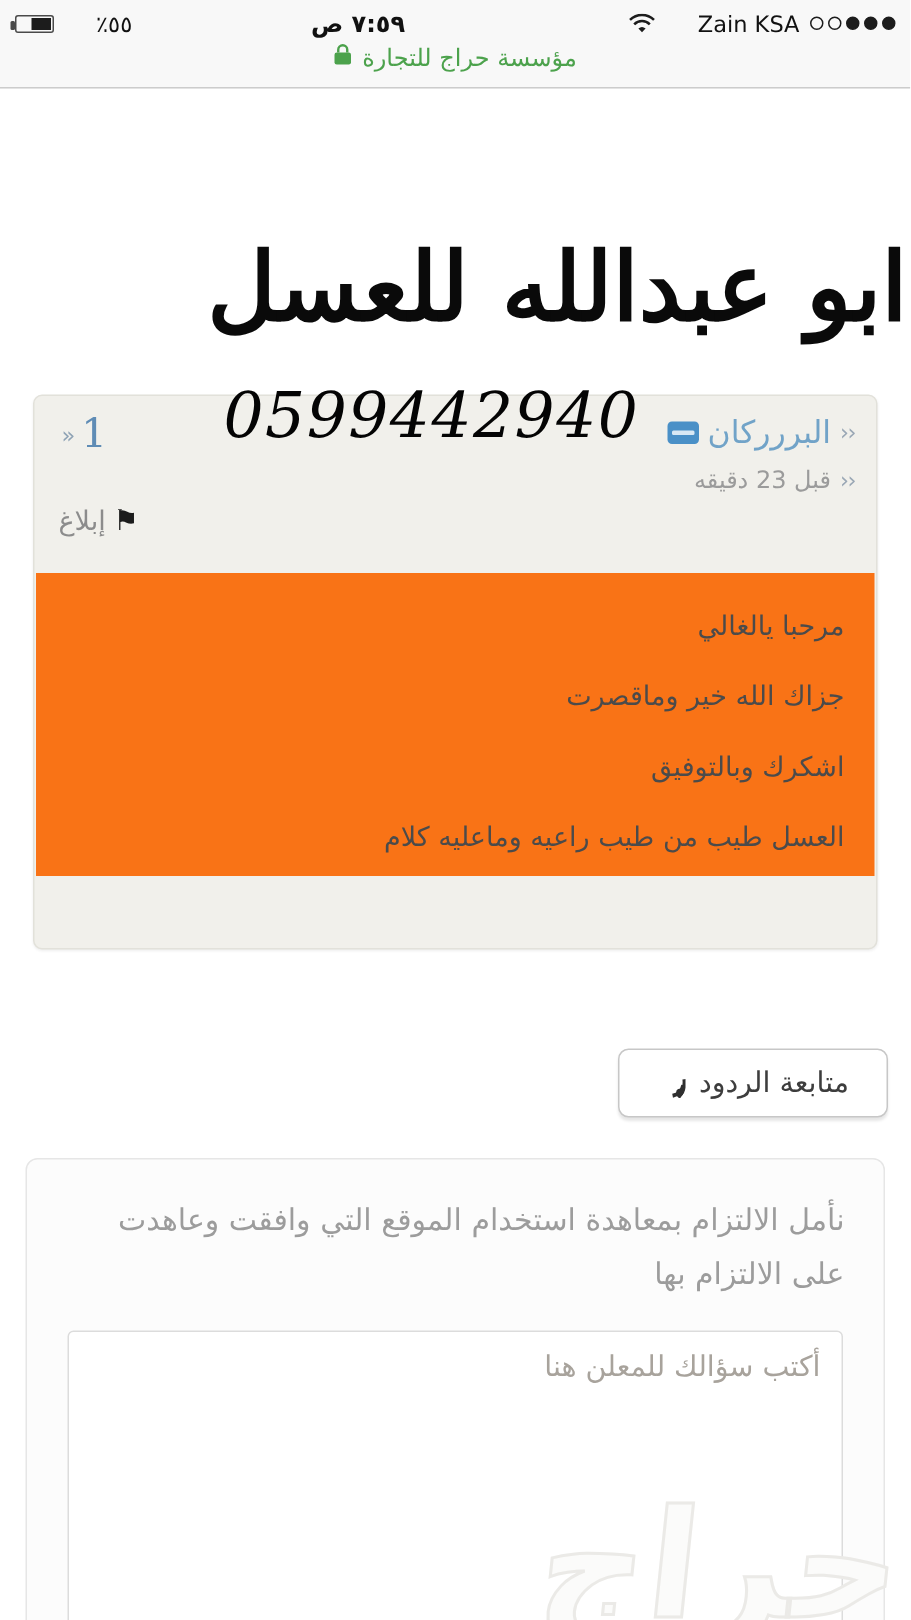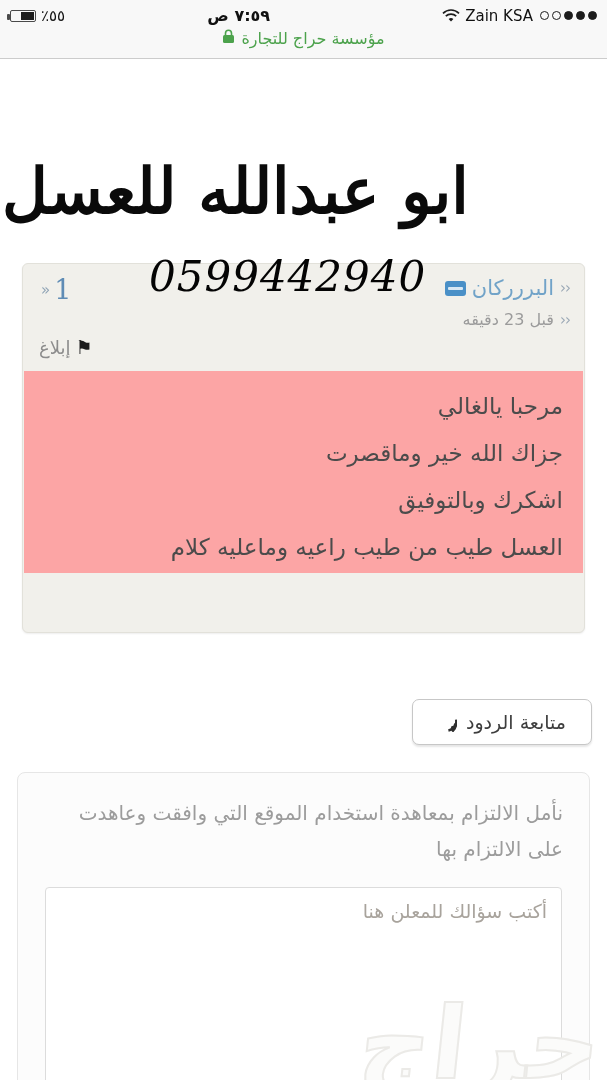--- a/index.html
+++ b/index.html
@@ -12,39 +12,39 @@
   
   .status-bar {
     position:absolute; top:0; left:0; right:0; height:59px;
     background:#f8f8f8; border-bottom:1px solid #cccccc; z-index:20;
   }
   .sb-row1 { display:flex; align-items:center; justify-content:space-between; padding:6px 10px 0 10px; }
   .sb-left, .sb-right { display:flex; align-items:center; gap:5px; }
   .battery { position:relative; width:26px; height:12px; border:1px solid #4a4a4a; border-radius:2px; background:#f8f8f8; }
   .battery .tip { position:absolute; left:-4px; top:3px; width:3px; height:6px; background:#4a4a4a; border-radius:1px; }
   .battery .fill { position:absolute; right:1px; top:1px; bottom:1px; width:55%; background:#1c1c1c; }
-  .sb-text { font-size:15px; color:#111; }
+  .sb-text { font-size:15px; color:#111;margin-left:23px; }
   .sb-time { font-size:16px; font-weight:600; color:#111; padding-right:30px; }
   .dots { display:flex; align-items:center; gap:3px; margin-left:2px; }
   .dot { width:9px; height:9px; border-radius:50%; border:1px solid #1c1c1c; }
   .dot.filled { background:#1c1c1c; }
   .sb-row2 { display:flex; align-items:flex-start; justify-content:center; gap:6px; margin-top:4px; }
   .site-name { font-size:16px; color:#4ca24c; }
 
   
   .notices { position:absolute; top:78px; right:0; left:0; direction:rtl; padding:0 38px 0 20px; z-index:1; }
   .notice { position:relative; padding-right:18px; margin-bottom:25px; font-size:19px; text-align:right; line-height:1.3; }
   .notice::before { content:""; position:absolute; right:0; top:9px; width:7px; height:7px; border-radius:50%; background:#6f6f6f; }
   .notice.plain { color:#8c8c8c; }
   .notice.link  { color:#3a7ca8; cursor:pointer; }
 
   
   .seller-title {
-    position:absolute; top:144px; left:2px; right:2px; z-index:5;
-    direction:rtl; text-align:left;
+    position:absolute; top:144px; left:16px; right:2px; z-index:5;
+    direction:rtl; text-align:right;
     font-family:"DejaVu Serif","Liberation Serif",serif;
     font-size:63px; font-weight:700; color:#0a0a0a; line-height:1.5;
     pointer-events:none;
   }
   .phone-overlay {
     position:absolute; top:252px; left:120px; z-index:7;
     font-family:"DejaVu Serif","Liberation Serif",serif; font-style:italic;
     font-size:42px; font-weight:400; color:#040404; letter-spacing:1px;
     pointer-events:none;
     margin-left:29px;
@@ -65,23 +65,23 @@
   .time-line { position:absolute; top:46px; right:14px; direction:rtl; display:flex; align-items:center; gap:6px; }
   .time-text { font-size:16px; color:#9b9b9b; }
   .counter { position:absolute; top:10px; left:18px; display:flex; align-items:center; gap:5px; }
   .counter .idx-marker { color:#8fa3b5; font-size:15px; letter-spacing:-1px; }
   .counter .idx { font-family:"DejaVu Serif","Liberation Serif",serif; font-size:27px; color:#5f8cb5; cursor:pointer; }
   .report { position:absolute; top:72px; left:16px; direction:rtl; display:flex; align-items:center; gap:5px; cursor:pointer; }
   .report .flag { font-size:19px; color:#1c1c1c; }
   .report .lbl { font-size:18px; color:#8c8c8c; }
 
   .c-body {
-    position:absolute; top:107px; left:1px; right:1px; height:202px;
-    background:#fca5a5; direction:rtl; text-align:right;
-    padding:12px 20px 0 20px; font-size:23px; color:#4b4b4b; line-height:47px;
+    position:absolute; top:118px; left:1px; right:1px; height:202px;
+    background:#f97316; direction:rtl; text-align:right;
+    padding:12px 20px 0 20px; font-size:18px; color:#4b4b4b; line-height:47px;
   }
   .c-footer {
     position:absolute; bottom:0; left:0; right:0; height:61px;
     background:#f1f0eb; direction:rtl; display:flex; align-items:center; gap:8px;
     padding:0 20px; font-size:18px; color:#8d8d8d;
   }
   .trash-icon { flex:0 0 auto; }
 
   
   .follow-btn {

